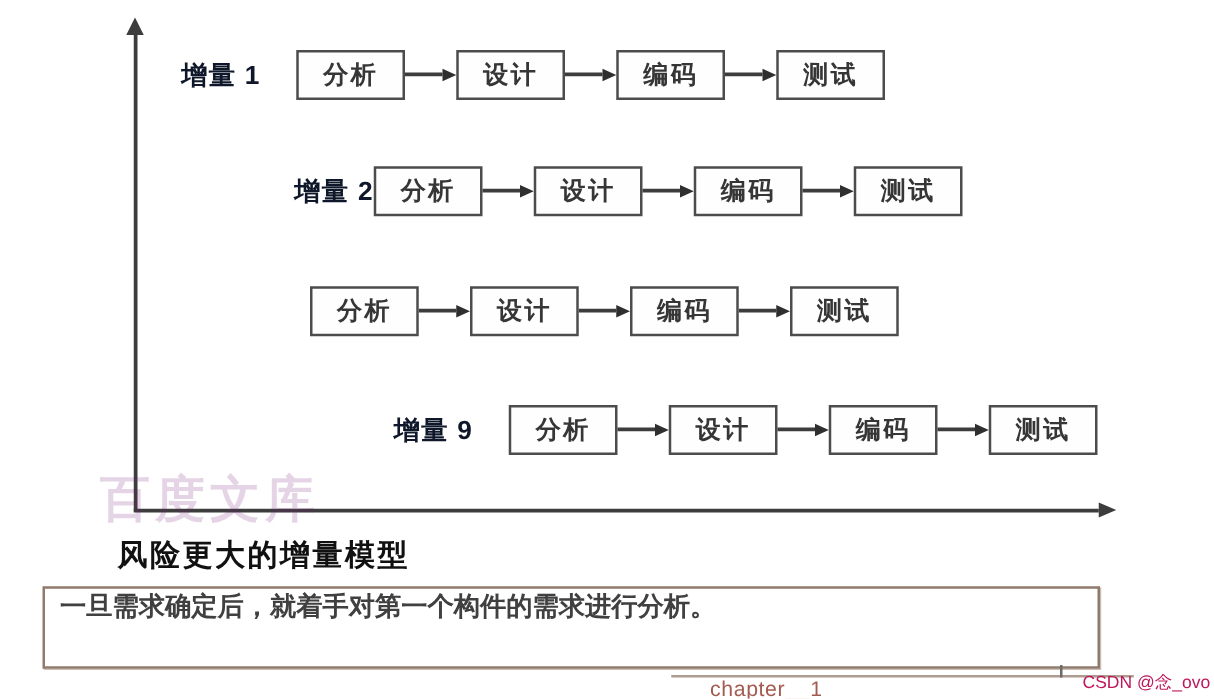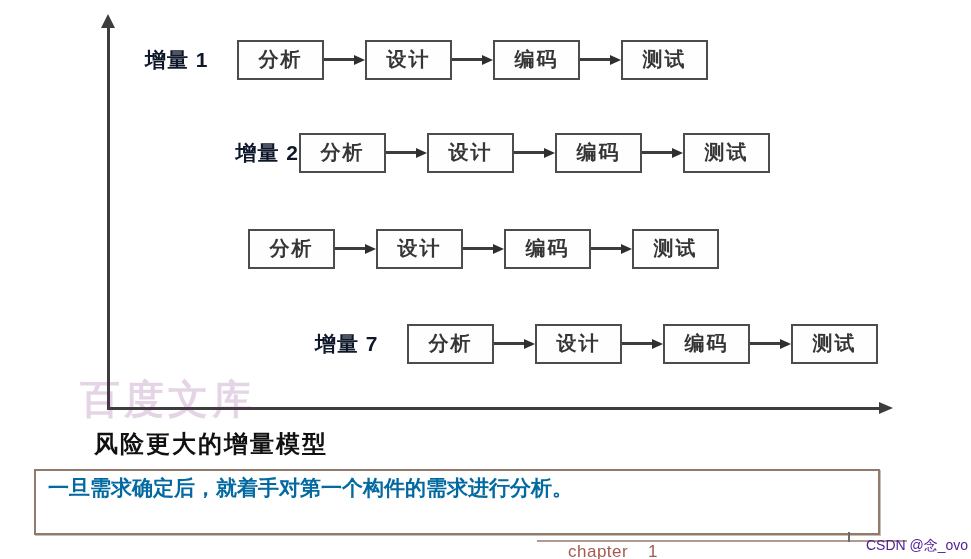--- a/index.html
+++ b/index.html
@@ -62,33 +62,33 @@
     color:#111; letter-spacing:2px;
   }
 
   
   .note-box {
     position:absolute; left:34px; top:469px; width:846px; height:66px;
     border:2px solid #8f7a6b; background:#ffffff; padding:2px 12px 0 12px;
     box-shadow:1px 1px 0 #c9beb6;
   }
   .note-line {
-    font-family:Liberation Sans, sans-serif; font-weight:bold; font-size:21px;
-    color:#0369a1; line-height:30px; white-space:nowrap;
+    font-family:Liberation Mono, monospace; font-weight:bold; font-size:21px;
+    color:#404040; line-height:30px; white-space:nowrap;
   }
 
   
   .footer-line { position:absolute; left:537px; top:540px; width:370px; height:2px; background:#af9c90; }
   .chapter-label {
     position:absolute; left:568px; top:542px; font-size:17px; color:#a35a50;
     letter-spacing:0.5px;
   }
   .cursor-tick { position:absolute; left:848px; top:532px; width:2px; height:10px; background:#6b6b6b; }
   .csdn-watermark {
-    position:absolute; left:866px; top:537px; font-size:14px; color:#4c1d95; white-space:nowrap;
+    position:absolute; left:866px; top:537px; font-size:14px; color:#be185d; white-space:nowrap;
   }
 </style>
 </head>
 <body>
 
 <div class="stage">
 
   <div class="v-axis"></div>
   <div class="v-axis-head"></div>
   <div class="h-axis"></div>
@@ -149,21 +149,21 @@
       </div>
     <div class="box">编码</div>
     <div class="arrow">
         <i class="shaft"></i>
         <i class="head"></i>
       </div>
     <div class="box">测试</div>
   </div>
 
   <div class="row r4">
-    <div class="row-label">增量 7</div>
+    <div class="row-label">增量 9</div>
     <div class="box">分析</div>
     <div class="arrow">
         <i class="shaft"></i>
         <i class="head"></i>
       </div>
     <div class="box">设计</div>
     <div class="arrow">
         <i class="shaft"></i>
         <i class="head"></i>
       </div>

